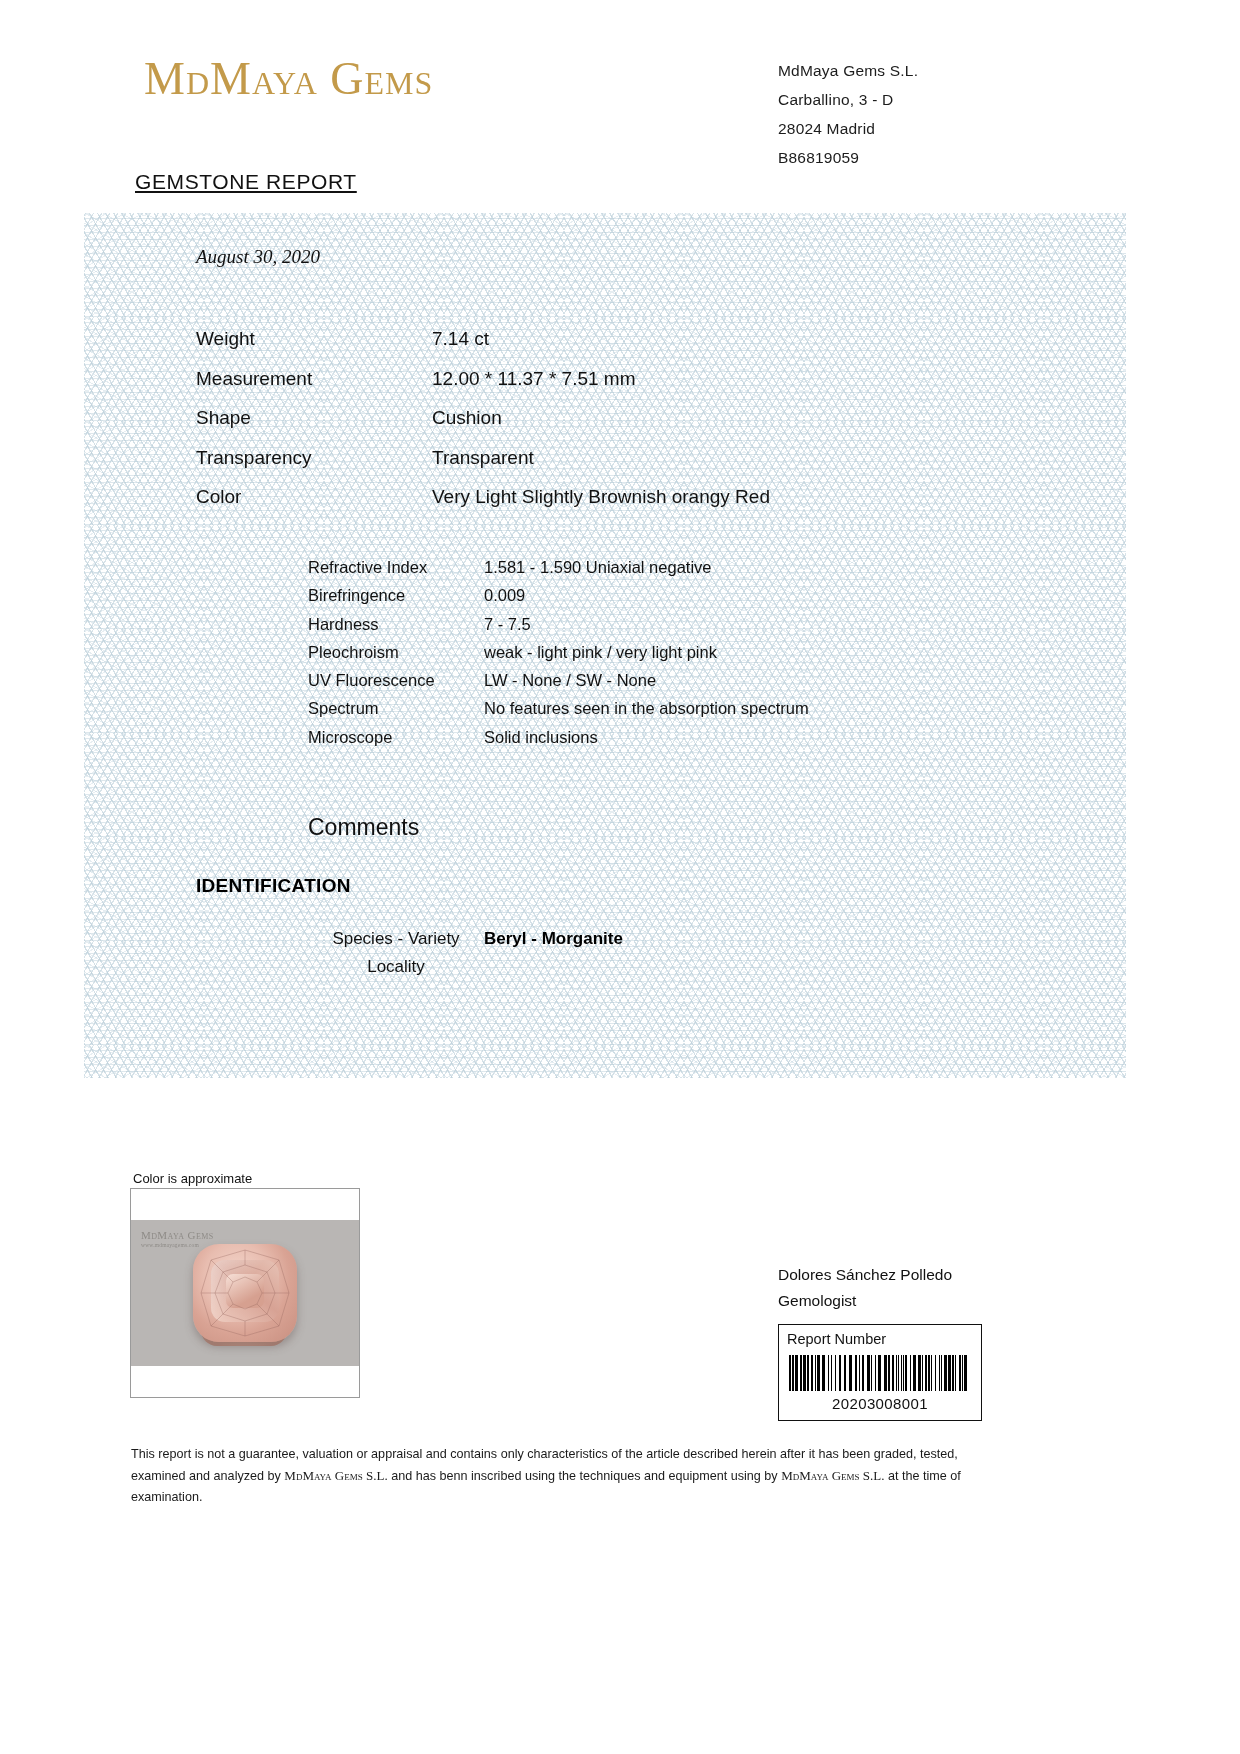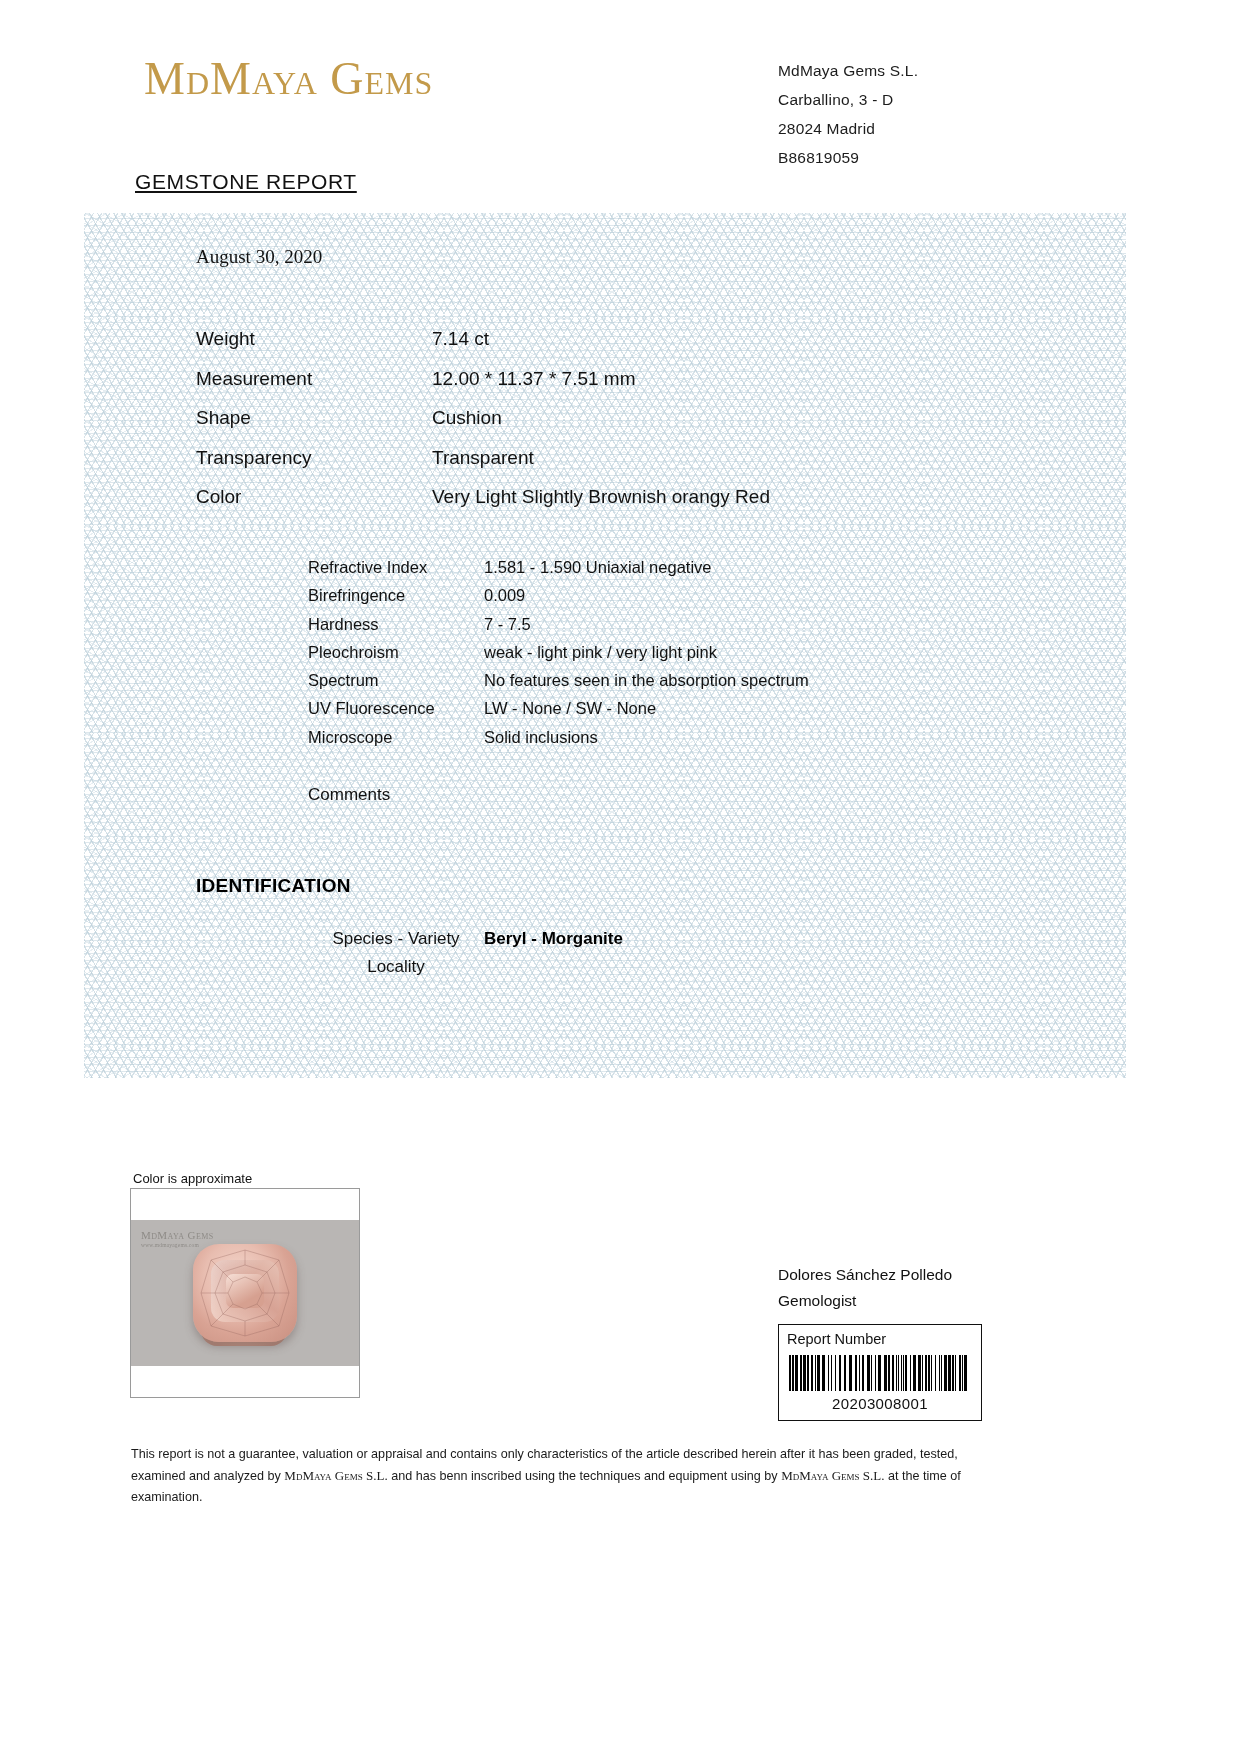--- a/index.html
+++ b/index.html
@@ -90,20 +90,21 @@
     z-index: 2;
   }
 
   .report-date {
     position: absolute;
     left: 112px;
     top: 33px;
     font-family: "Liberation Serif", serif;
     font-size: 19px;
     color: #111;
+    font-style: italic;
   }
 
   
   .spec-main {
     position: absolute;
     left: 112px;
     top: 115px;
     width: 880px;
   }
   .spec-main .row {
@@ -141,22 +142,22 @@
   }
   .spec-gem .value {
     font-size: 16.5px;
     color: #111;
     white-space: nowrap;
   }
 
   .comments-row {
     position: absolute;
     left: 224px;
-    top: 572px;
-    font-size: 17px;
+    top: 601px;
+    font-size: 23px;
     color: #111;
   }
 
   .identification-title {
     position: absolute;
     left: 112px;
     top: 662px;
     font-size: 19px;
     font-weight: bold;
     letter-spacing: 0.3px;
@@ -405,26 +406,26 @@
       </div>
       <div class="row">
         <div class="label">Hardness</div>
         <div class="value">7 - 7.5</div>
       </div>
       <div class="row">
         <div class="label">Pleochroism</div>
         <div class="value">weak - light pink / very light pink</div>
       </div>
       <div class="row">
+        <div class="label">UV Fluorescence</div>
+        <div class="value">LW - None / SW - None</div>
+      </div>
+      <div class="row">
         <div class="label">Spectrum</div>
         <div class="value">No features seen in the absorption spectrum</div>
-      </div>
-      <div class="row">
-        <div class="label">UV Fluorescence</div>
-        <div class="value">LW - None / SW - None</div>
       </div>
       <div class="row">
         <div class="label">Microscope</div>
         <div class="value">Solid inclusions</div>
       </div>
     </div>
 
     <div class="comments-row">Comments</div>
 
     <div class="identification-title">IDENTIFICATION</div>

